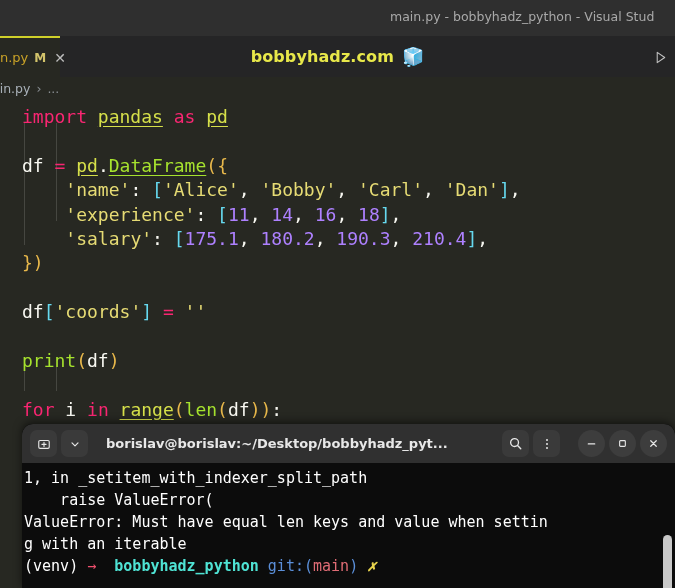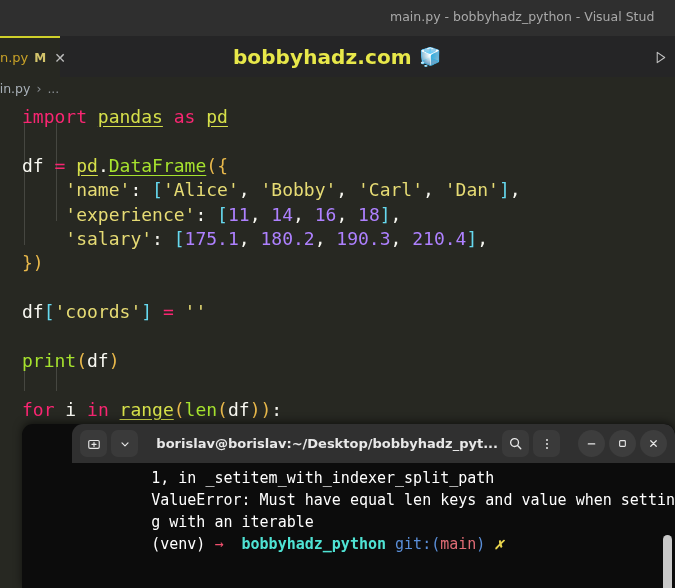--- a/index.html
+++ b/index.html
@@ -84,21 +84,21 @@
   .watermark {
     position: absolute;
     left: 0; right: 0; top: 0; bottom: 0;
     display: flex;
     align-items: center;
     justify-content: center;
     gap: 8px;
     pointer-events: none;
   }
   .watermark-text {
-    font-size: 20px;
+    font-size: 16px;
     font-weight: bold;
     color: #e8e84a;
     letter-spacing: 0.1px;
   }
   .watermark-cube {
     font-size: 18px;
   }
   .run-button {
     position: absolute;
     right: 5px;
@@ -176,21 +176,20 @@
     top: 424px;
     width: 653px;
     height: 164px;
     background: #0c0c0c;
     border-top-left-radius: 11px;
     border-top-right-radius: 11px;
     overflow: hidden;
     box-shadow: 0 -2px 8px rgba(0,0,0,0.55);
     display: flex;
     flex-direction: column;
-    align-items: flex-end;
   }
   .term-titlebar {
     height: 39px;
     background: #303030;
     display: flex;
     align-items: center;
     flex: none;
     padding: 0 8px;
     gap: 4px;
     border-top-left-radius: 11px;
@@ -337,19 +336,20 @@
     <div class="tb-btn round">
       <svg width="13" height="13" viewBox="0 0 16 16">
         <path d="M4.6 4.6 L11.4 11.4 M11.4 4.6 L4.6 11.4" stroke="#e6e6e6" stroke-width="1.5" stroke-linecap="round"></path>
       </svg>
     </div>
   </div>
 
   <div class="term-body">
     <div id="term-area">
         <div class="term-line"><span class="p-white">1, in _setitem_with_indexer_split_path</span></div>
+        <div class="term-line"><span class="p-white">    raise ValueError(</span></div>
         <div class="term-line"><span class="p-white">ValueError: Must have equal len keys and value when settin</span></div>
         <div class="term-line"><span class="p-white">g with an iterable</span></div>
         <div class="term-line"><span class="p-white">(venv) </span><span class="p-arrow">→ </span><span class="p-cyan"> bobbyhadz_python </span><span class="p-blue">git:</span><span class="p-blue">(</span><span class="p-main">main</span><span class="p-blue">)</span><span class="p-x"> ✗</span></div>
       </div>
     <div class="term-scrollbar"></div>
   </div>
 </div>
 
 </body></html>

